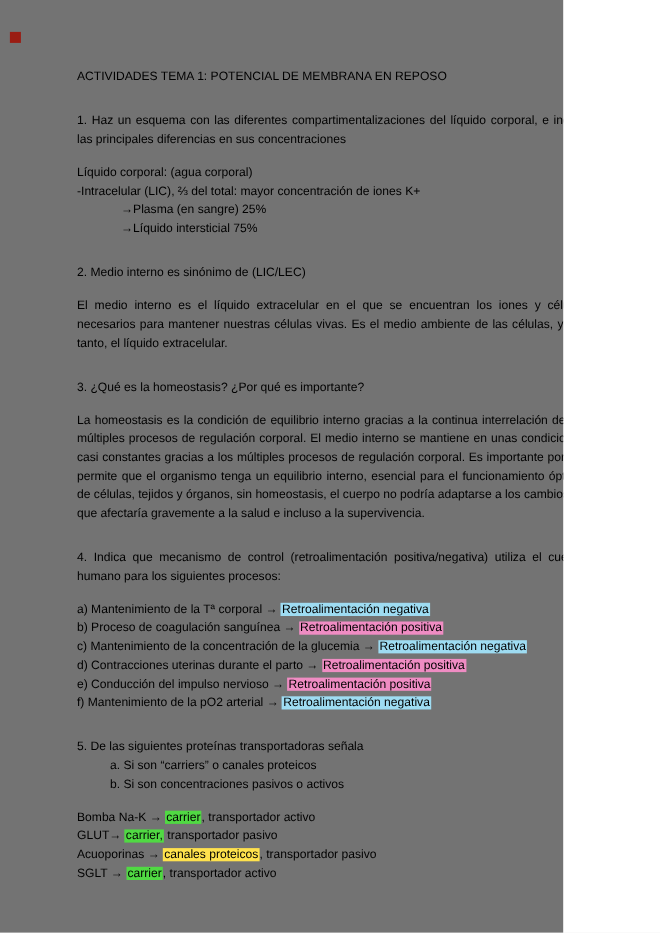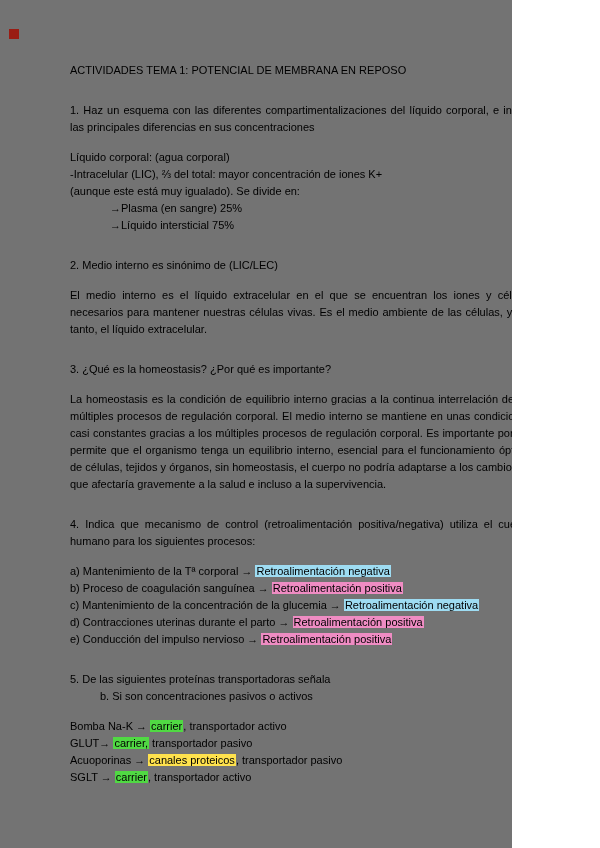--- a/index.html
+++ b/index.html
@@ -44,21 +44,20 @@
   <div class="marker" style="background-color: rgb(154, 28, 19);"></div>
   <div class="content">
     <div class="title tline">ACTIVIDADES TEMA 1: POTENCIAL DE MEMBRANA EN REPOSO</div>
     <div>
         <div class="block bold justify">
           <div class="tline"><span>1. Haz un esquema con las diferentes compartimentalizaciones del líquido corporal, e indica las principales diferencias en sus concentraciones</span></div>
         </div>
         <div class="block">
           <div class="tline"><span>Líquido corporal: (agua corporal)</span></div>
           <div class="tline"><span>-Intracelular (LIC), ⅔ del total: mayor concentración de iones K+</span></div>
-          <div class="tline"><span>(aunque este está muy igualado). Se divide en:</span></div>
           <div class="tline" style="margin-left: 40px;"><span>→Plasma (en sangre) 25%</span></div>
           <div class="tline" style="margin-left: 40px;"><span>→Líquido intersticial 75%</span></div>
         </div>
         <div class="block bold">
           <div class="tline"><span>2. Medio interno es sinónimo de (LIC/LEC)</span></div>
         </div>
         <div class="block justify">
           <div class="tline"><span>El medio interno es el líquido extracelular en el que se encuentran los iones y células necesarios para mantener nuestras células vivas. Es el medio ambiente de las células, y por tanto, el líquido extracelular.</span></div>
         </div>
         <div class="block bold">
@@ -69,23 +68,25 @@
         </div>
         <div class="block bold justify">
           <div class="tline"><span>4. Indica que mecanismo de control (retroalimentación positiva/negativa) utiliza el cuerpo humano para los siguientes procesos:</span></div>
         </div>
         <div class="block">
           <div class="tline"><span>a) Mantenimiento de la Tª corporal → </span><span class="hl" style="background-color: rgb(158, 220, 242);">Retroalimentación negativa</span></div>
           <div class="tline"><span>b) Proceso de coagulación sanguínea → </span><span class="hl" style="background-color: rgb(239, 140, 195);">Retroalimentación positiva</span></div>
           <div class="tline"><span>c) Mantenimiento de la concentración de la glucemia → </span><span class="hl" style="background-color: rgb(158, 220, 242);">Retroalimentación negativa</span></div>
           <div class="tline"><span>d) Contracciones uterinas durante el parto → </span><span class="hl" style="background-color: rgb(239, 140, 195);">Retroalimentación positiva</span></div>
           <div class="tline"><span>e) Conducción del impulso nervioso → </span><span class="hl" style="background-color: rgb(239, 140, 195);">Retroalimentación positiva</span></div>
+          <div class="tline"><span>f) Mantenimiento de la pO2 arterial → </span><span class="hl" style="background-color: rgb(158, 220, 242);">Retroalimentación negativa</span></div>
         </div>
         <div class="block bold">
           <div class="tline"><span>5. De las siguientes proteínas transportadoras señala</span></div>
+          <div class="tline" style="margin-left: 30px;"><span>a. Si son “carriers” o canales proteicos</span></div>
           <div class="tline" style="margin-left: 30px;"><span>b. Si son concentraciones pasivos o activos</span></div>
         </div>
         <div class="block">
           <div class="tline"><span>Bomba Na-K → </span><span class="hl" style="background-color: rgb(80, 217, 67);">carrier</span><span>, transportador activo</span></div>
           <div class="tline"><span>GLUT→ </span><span class="hl" style="background-color: rgb(80, 217, 67);">carrier,</span><span> transportador pasivo</span></div>
           <div class="tline"><span>Acuoporinas → </span><span class="hl" style="background-color: rgb(255, 226, 77);">canales proteicos</span><span>, transportador pasivo</span></div>
           <div class="tline"><span>SGLT → </span><span class="hl" style="background-color: rgb(80, 217, 67);">carrier</span><span>, transportador activo</span></div>
         </div>
       </div>
   </div>

